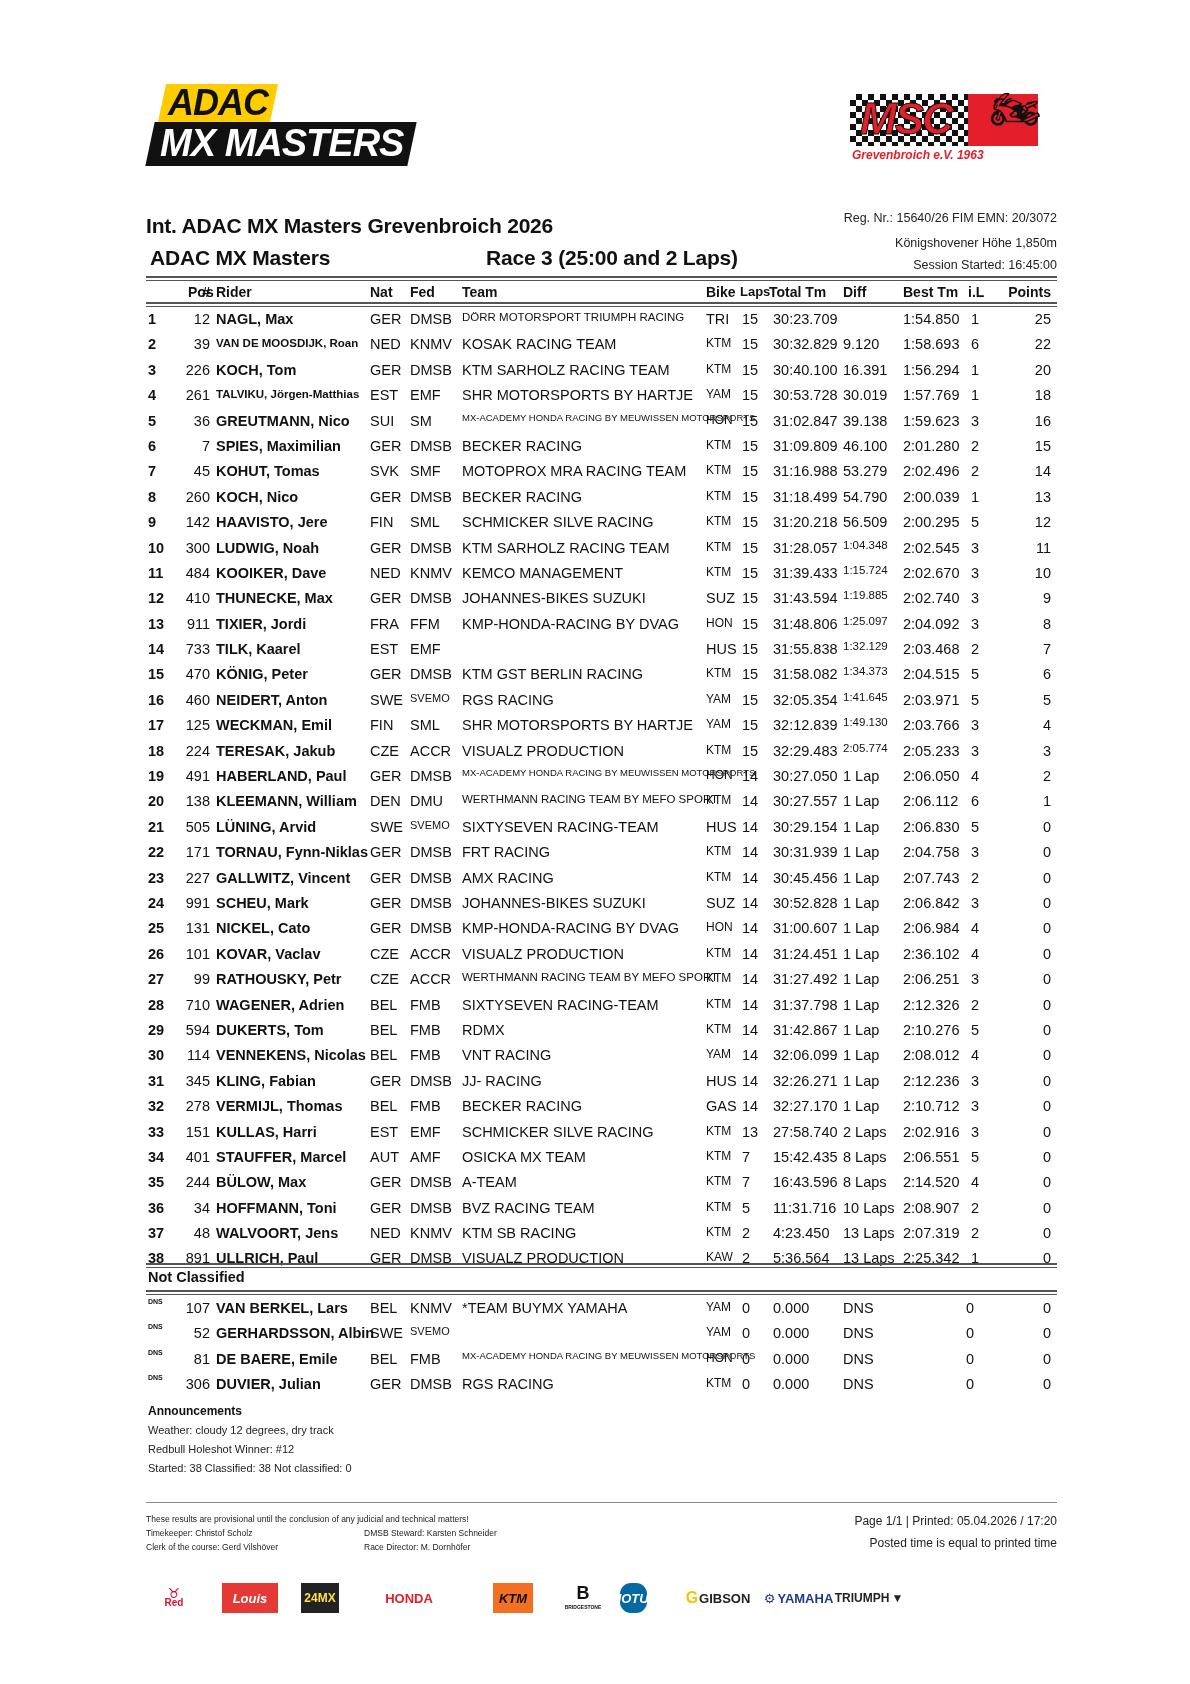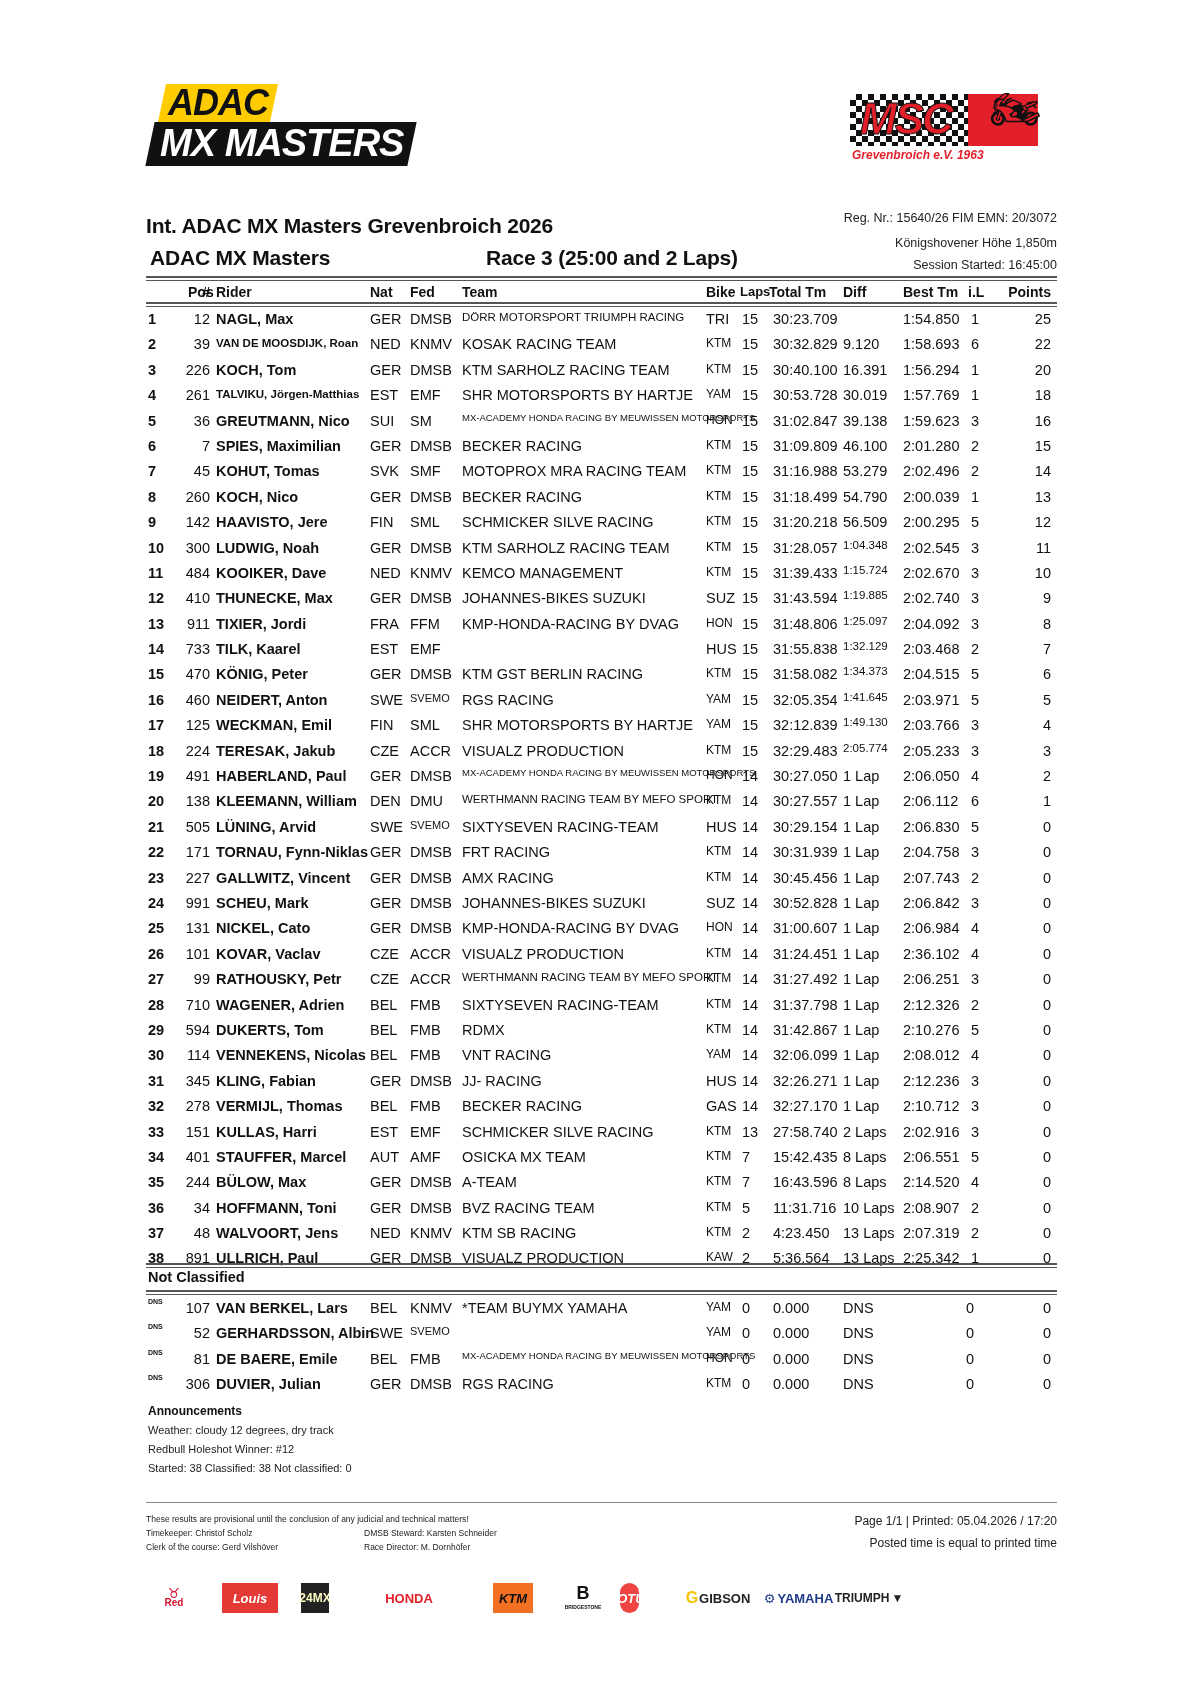--- a/index.html
+++ b/index.html
@@ -79,25 +79,25 @@
   .foot-left .r { display: flex; margin-top: 4px; }
   .foot-left .r span:first-child { width: 218px; }
   .foot-right { position: absolute; right: 133px; top: 1514px; font-size: 12px; text-align: right; color: #222; }
   .foot-right div { margin-bottom: 8px; }
 
   
   .sponsors { position: absolute; left: 146px; top: 1583px; width: 911px; height: 34px; }
   .sp { position: absolute; top: 0; height: 30px; display: flex; align-items: center; justify-content: center; font-weight: 900; font-size: 13px; white-space: nowrap; }
   .sp.redbull { left: 10px; width: 36px; color: #d4122d; font-size: 10px; flex-direction: column; line-height: 10px; }
   .sp.louis { left: 76px; width: 56px; background: #e53935; color: #fff; font-style: italic; font-size: 13px; }
-  .sp.mx24 { left: 155px; width: 28px; background: #222; color: #fef9c3; font-size: 12px; }
+  .sp.mx24 { left: 155px; width: 38px; background: #222; color: #fde047; font-size: 12px; }
   .sp.honda { left: 228px; width: 70px; color: #e3202a; font-size: 13px; }
   .sp.ktm { left: 347px; width: 40px; background: #f36f21; color: #111; font-style: italic; font-size: 13px; }
   .sp.bridgestone { left: 416px; width: 42px; color: #111; font-size: 8px; flex-direction: column; line-height: 10px; }
-  .sp.motul { left: 474px; width: 19px; background: #ef4444; color: #fff; font-size: 13px; font-style: italic; border-radius: 11px; }
+  .sp.motul { left: 474px; width: 27px; background: #0369a1; color: #fff; font-size: 13px; font-style: italic; border-radius: 11px; }
   .sp.gibson { left: 548px; width: 48px; color: #222; font-size: 13px; }
   .sp.yamaha { left: 630px; width: 45px; color: #1e3a8a; font-size: 13px; }
   .sp.triumph { left: 698px; width: 50px; color: #222; font-size: 12px; }
 </style>
 </head>
 <body>
 
 <div class="logo-adac">
   <div class="top">
       <span>ADAC</span>

